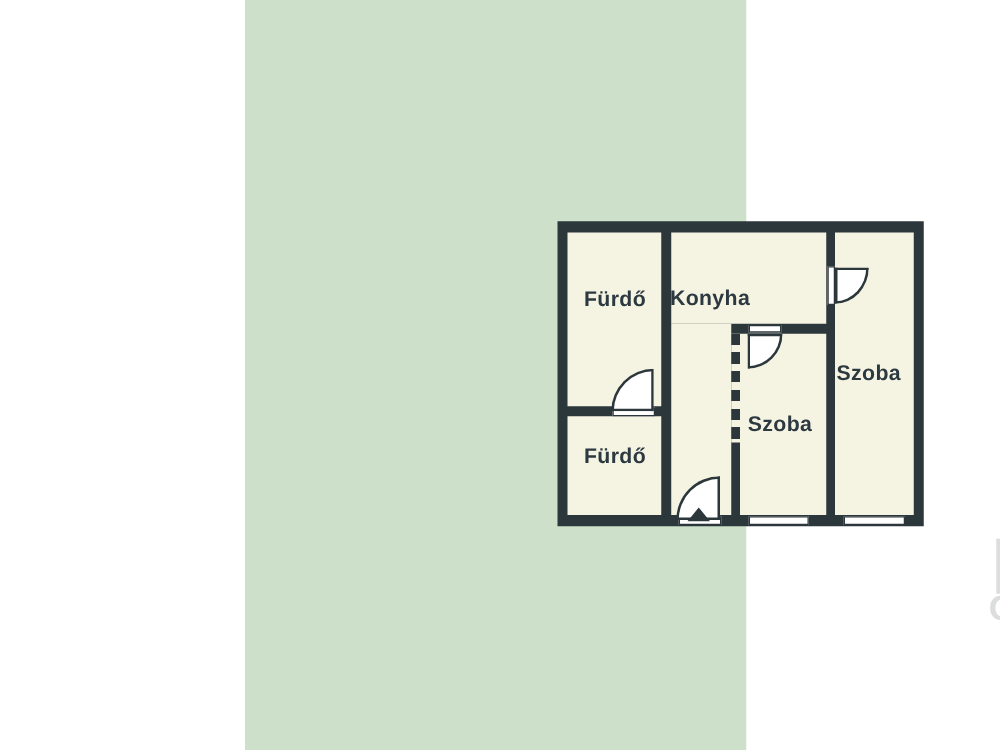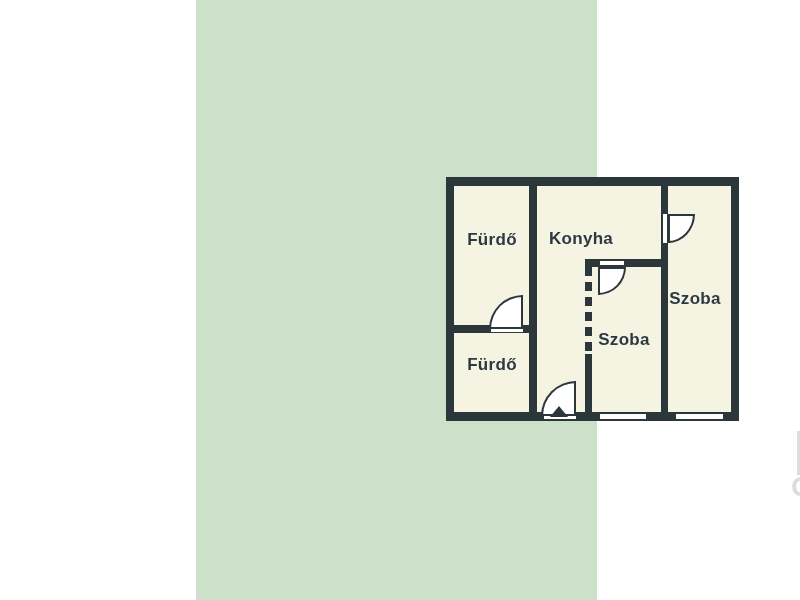--- a/index.html
+++ b/index.html
@@ -31,21 +31,21 @@
   .pie{position:absolute;background:#ffffff;border:2px solid #2c373c;box-sizing:border-box;}
   .pie-furdo{left:43px;top:118px;width:34px;height:34px;border-top-left-radius:100% 100%;}
   .pie-entrance{left:95px;top:204px;width:35px;height:35px;border-top-left-radius:100% 100%;}
   .pie-mid{left:152px;top:90px;width:28px;height:28px;border-bottom-right-radius:100% 100%;}
   .pie-right{left:222px;top:37px;width:27px;height:29px;border-bottom-right-radius:100% 100%;}
   .room-label{
     position:absolute;transform:translate(-50%,-50%);
     font-weight:700;font-size:17px;letter-spacing:.3px;color:#2d3940;white-space:nowrap;
   }
   .l-furdo{left:46px;top:63px;}
-  .l-konyha{left:135px;top:62px;}
+  .l-konyha{left:122px;top:62px;}
   .l-eloter{left:46px;top:188px;}
   .l-szoba-mid{left:178px;top:163px;}
   .l-szoba-right{left:249px;top:122px;}
   .entrance-triangle{
     position:absolute;left:354px;top:406px;width:0;height:0;
     border-left:9px solid transparent;border-right:9px solid transparent;
     border-bottom:11px solid #2c373c;
   }
   .watermark{position:absolute;left:345px;top:252px;width:80px;height:80px;opacity:.28;}
   .wm-bar{position:absolute;}

